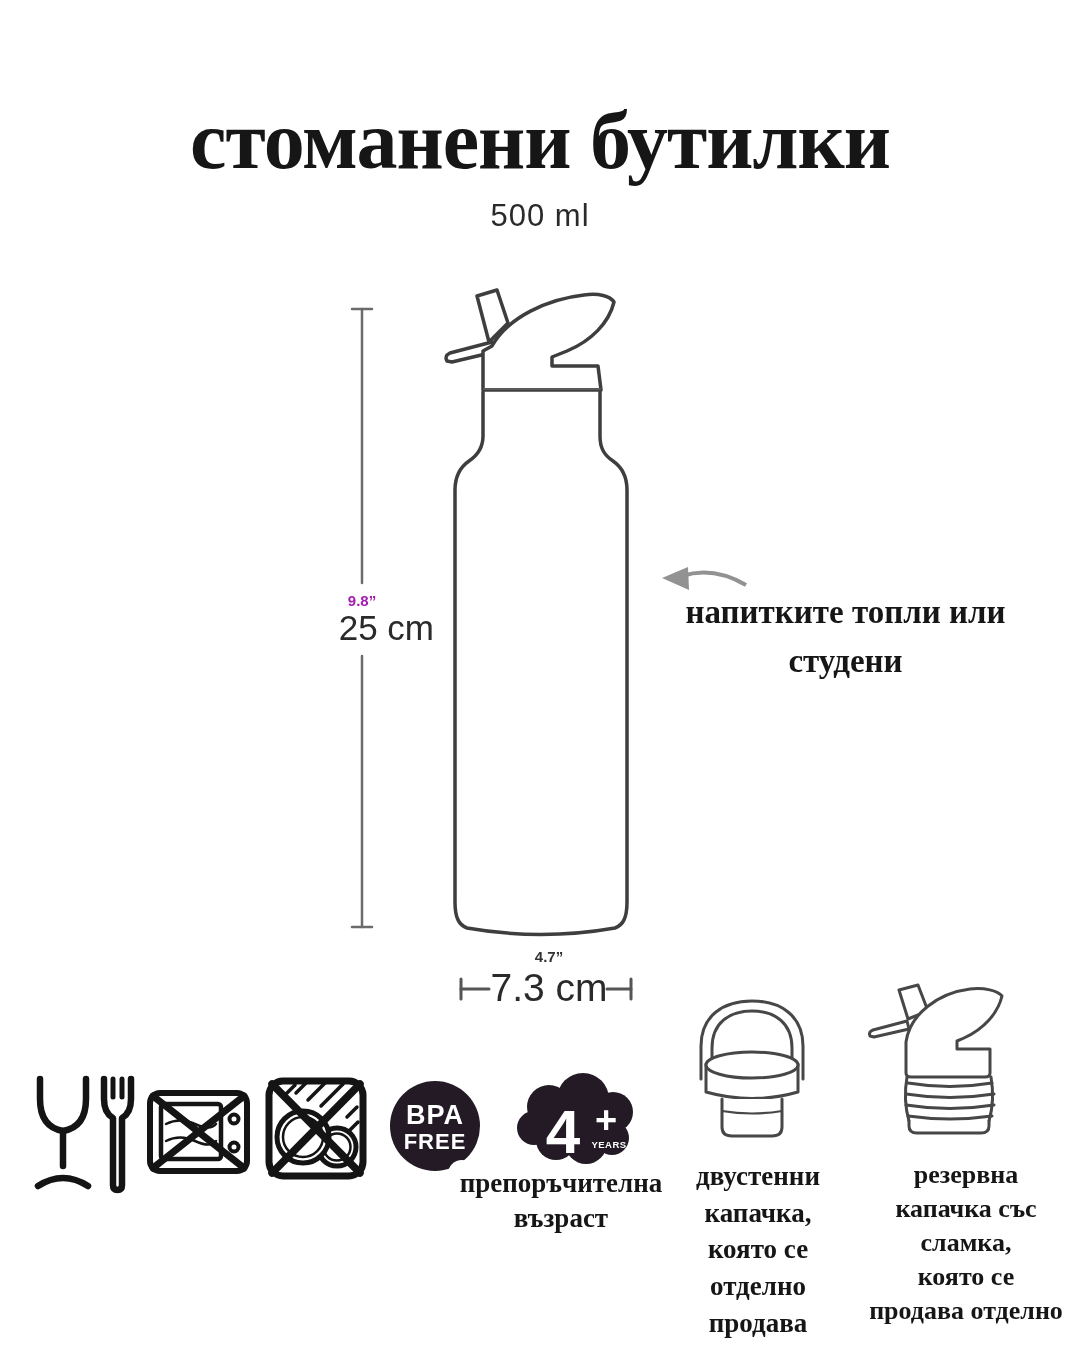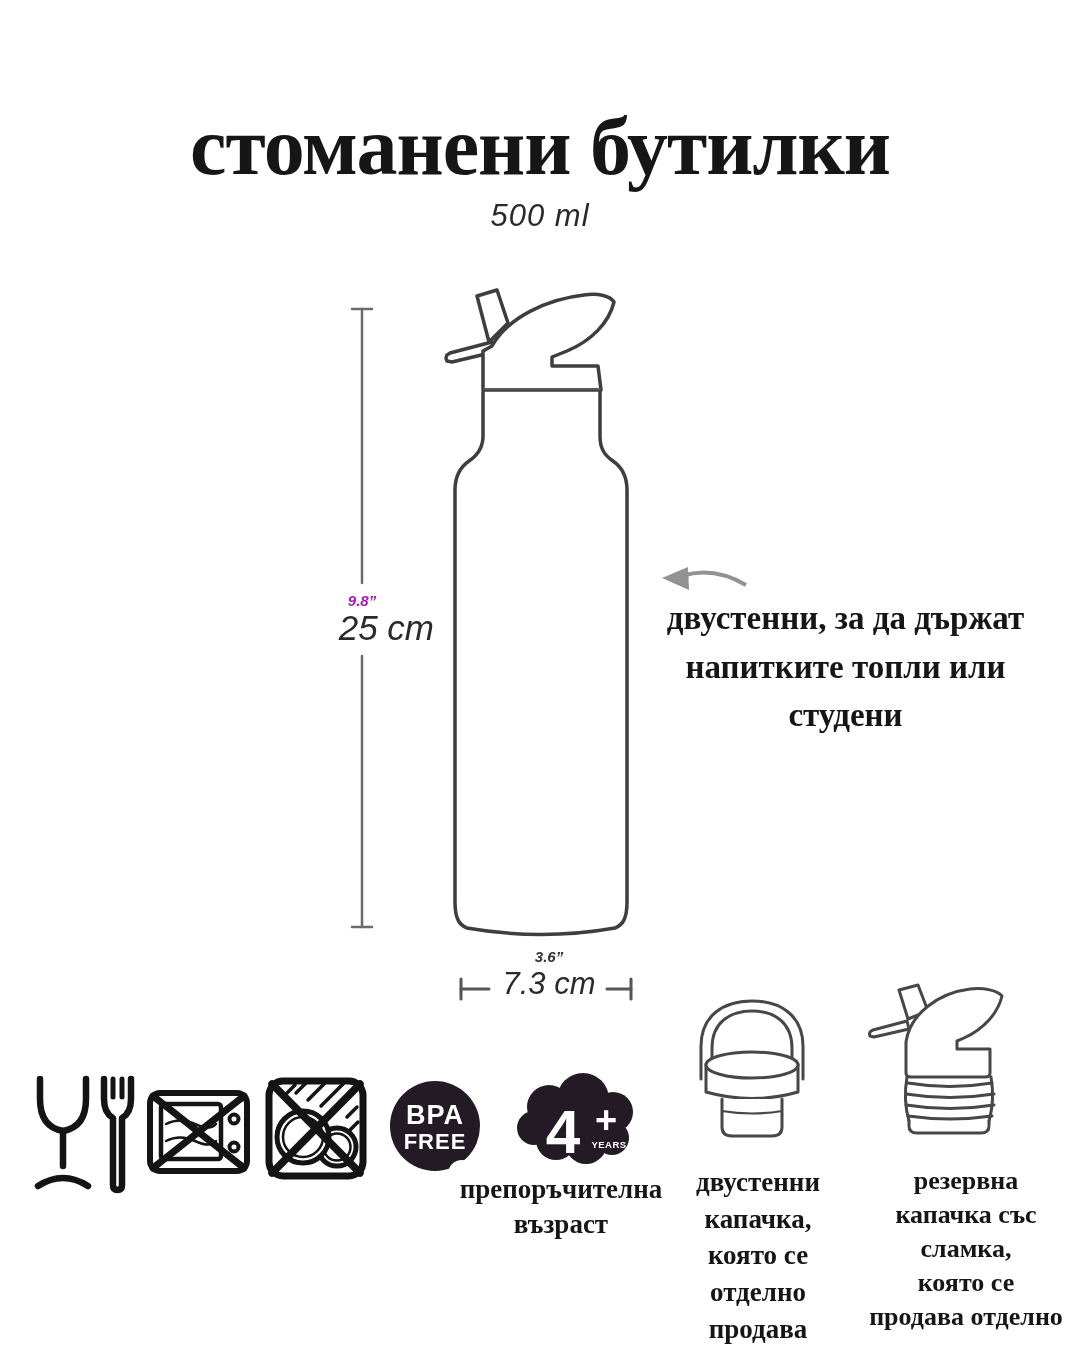--- a/index.html
+++ b/index.html
@@ -3,31 +3,31 @@
 <meta charset="utf-8">
 <style>
   html,body{margin:0;padding:0;background:#e8e8e8;}
   .canvas{
     position:relative;width:1080px;height:1350px;background:#ffffff;
     overflow:hidden;margin:0 auto;
     font-family:"Liberation Serif","DejaVu Serif",serif;color:#161616;
   }
   .art{position:absolute;left:0;top:0;width:1080px;height:1350px;}
   .txt{position:absolute;text-align:center;}
-  .serifb{font-family:"Liberation Serif","DejaVu Serif",serif;font-weight:700;color:#161616;margin-top:6px;}
-  .sans{font-family:"Liberation Sans","DejaVu Sans",sans-serif;color:#2a2a2a;font-style:italic;}
+  .serifb{font-family:"Liberation Serif","DejaVu Serif",serif;font-weight:700;color:#161616;}
+  .sans{font-family:"Liberation Sans","DejaVu Sans",sans-serif;color:#2a2a2a;}
   .title{
     left:0;right:0;top:96px;font-size:82px;letter-spacing:-1px;
     font-weight:700;line-height:1.1;
   }
   .capacity{left:0;right:0;top:198px;font-size:31px;font-weight:500;letter-spacing:1px;}
   .dim-h-in{left:300px;width:124px;top:592px;font-size:15px;font-weight:600;color:#a21caf;}
   .dim-h-cm{left:274px;width:160px;top:608px;font-size:35px;font-weight:500;text-align:right;}
   .dim-w-in{left:489px;width:120px;top:948px;font-size:15px;font-weight:600;color:#333;}
-  .dim-w-cm{left:468px;width:162px;top:966px;font-size:31px;font-weight:500;}
+  .dim-w-cm{left:468px;width:162px;top:966px;font-size:39px;font-weight:500;}
   .note{
     left:638px;width:415px;top:588px;font-size:33px;line-height:1.47;
   }
   .note span{display:block;}
   .cap-age{left:430px;width:262px;top:1166px;font-size:27px;line-height:1.3;}
   .cap-steel{left:672px;width:172px;top:1158px;font-size:27px;line-height:1.36;}
   .cap-straw{left:850px;width:232px;top:1158px;font-size:26px;line-height:1.31;}
   .cap-age span,.cap-steel span,.cap-straw span{display:block;}
   svg text{font-family:"Liberation Sans","DejaVu Sans",sans-serif;}
 </style>
@@ -157,25 +157,24 @@
     </g>
   </svg>
 
   <div class="txt title serifb">стоманени бутилки</div>
 
   <div class="txt capacity sans">500 ml</div>
 
   <div class="txt dim-h-in sans">9.8”</div>
   <div class="txt dim-h-cm sans">25 cm</div>
 
-  <div class="txt dim-w-in sans">3.6”</div>
+  <div class="txt dim-w-in sans">4.7”</div>
   <div class="txt dim-w-cm sans">7.3 cm</div>
 
   <div class="txt note serifb">
-    <span>двустенни, за да държат</span>
     <span>напитките топли или</span>
     <span>студени</span>
   </div>
 
   <div class="txt cap-age serifb">
     <span>препоръчителна</span>
     <span>възраст</span>
   </div>
 
   <div class="txt cap-steel serifb">

